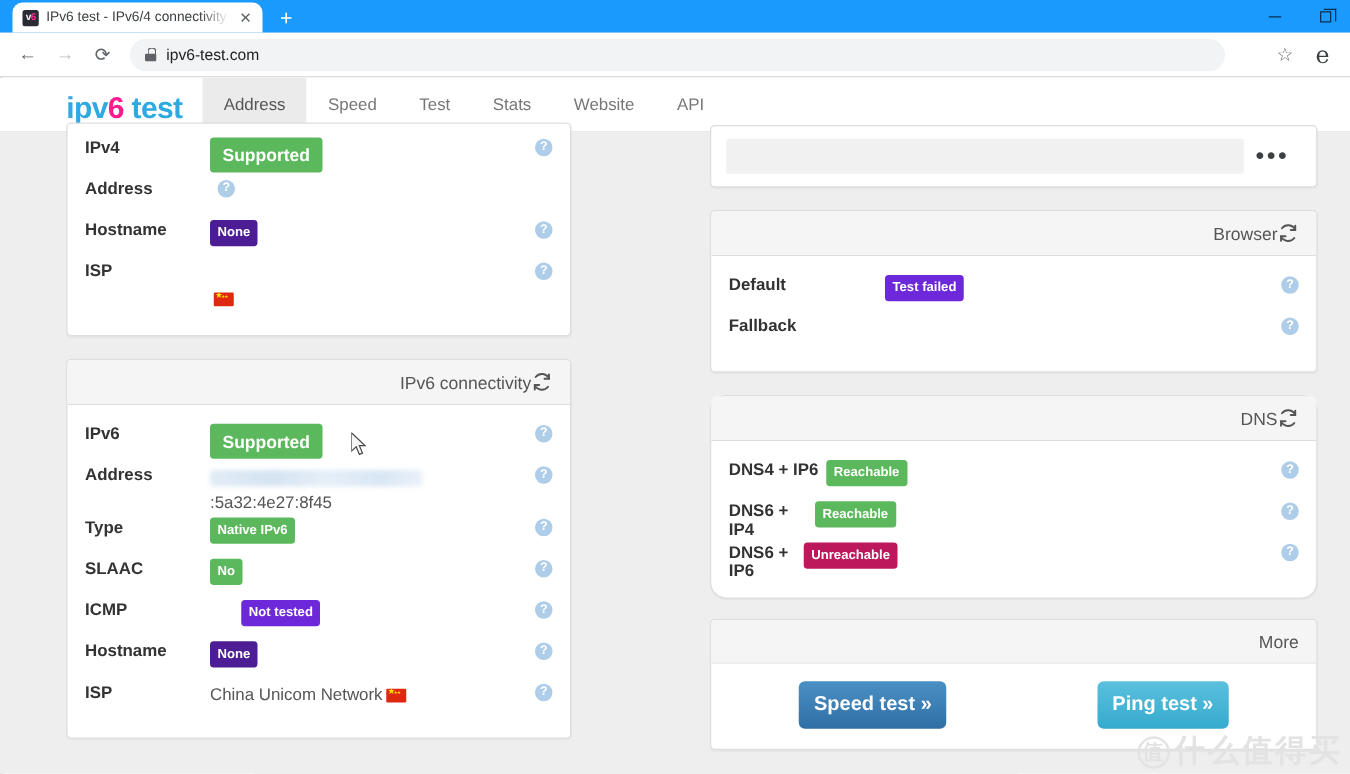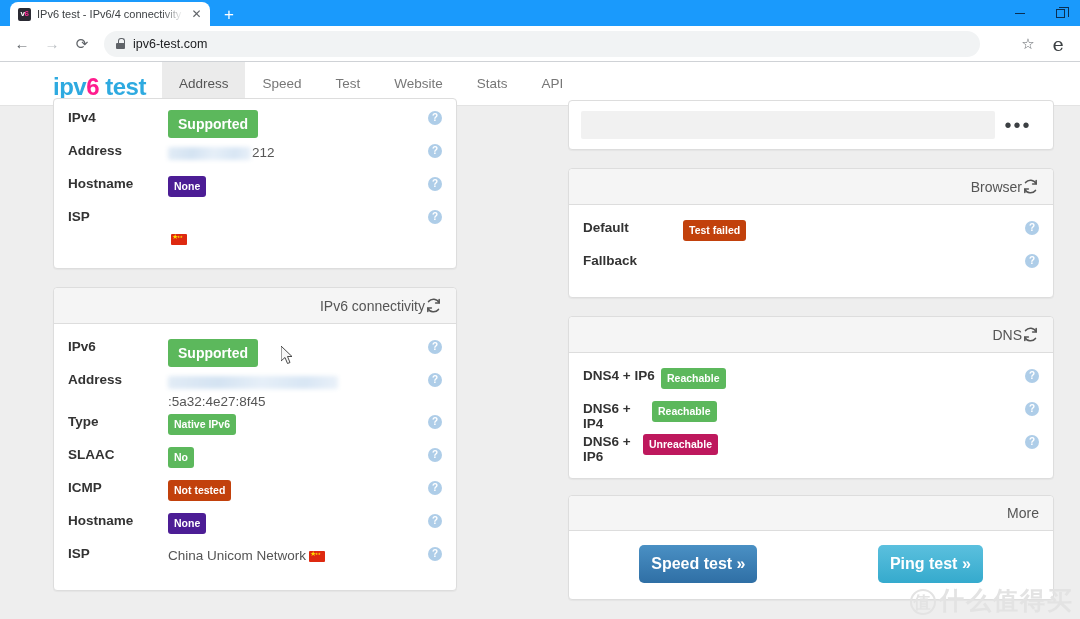--- a/index.html
+++ b/index.html
@@ -151,21 +151,21 @@
   }
 
   .badge {
     display: inline-block; border-radius: 3px; color: #ffffff;
     font-weight: bold; vertical-align: middle;
   }
   .badge.big { font-size: 14px; padding: 4px 10px; }
   .badge.small { font-size: 10.5px; padding: 2.5px 6px; }
   .badge.green { background: #5cb85c; }
   .badge.orange { background: #4c1d95; }
-  .badge.grey { background: #c2410c; }
+  .badge.grey { background: #6d28d9; margin-left: 25px; }
   .badge.red { background: #be185d; }
 
   .blurbox {
     display: inline-block; height: 13px; vertical-align: middle;
     background: linear-gradient(100deg,#e2ecf6 0%, #d4e3f2 30%, #e6eff8 55%, #d8e6f4 80%, #eaf1f9 100%);
     filter: blur(2.2px); border-radius: 2px; margin-right: 1px;
   }
   .addr-tail { color: #555555; font-size: 13.5px; }
 
   .flag {
@@ -251,42 +251,41 @@
   <div class="winborder-l"></div>
 
   <div class="viewport">
 
     <div class="sitenav">
       <div class="logo"><span>ipv</span><span class="six">6</span><span> test</span></div>
       <div class="navtabs">
         <div class="navtab active">Address</div>
         <div class="navtab">Speed</div>
         <div class="navtab">Test</div>
+        <div class="navtab">Stats</div>
         <div class="navtab">Website</div>
-        <div class="navtab">Stats</div>
         <div class="navtab">API</div>
       </div>
     </div>
 
     <div class="content">
 
       <div class="col-left">
 
         <div class="panel" style="margin-top:-8px;">
           <div class="panel-body" style="padding-top:8px;">
             <div class="row">
               <div class="label">IPv4</div>
               <div class="val"><span class="badge big green">Supported</span></div>
               <div class="help">
                   <span class="qmark">?</span>
                 </div>
             </div>
             <div class="row">
               <div class="label">Address</div>
-              <div class="val"><span class="blurbox" style="width:83px;"></span><span class="addr-tail">212</span></div>
               <div class="help">
                   <span class="qmark">?</span>
                 </div>
             </div>
             <div class="row">
               <div class="label">Hostname</div>
               <div class="val"><span class="badge small orange">None</span></div>
               <div class="help">
                   <span class="qmark">?</span>
                 </div>
@@ -400,21 +399,21 @@
             <div class="row">
               <div class="label">Fallback</div>
               <div class="val"></div>
               <div class="help">
                   <span class="qmark">?</span>
                 </div>
             </div>
           </div>
         </div>
 
-        <div class="panel" style="margin-top:18px;">
+        <div class="panel" style="margin-top:18px;border-radius:13px;">
           <div class="panel-head">
             <span>DNS</span>
             <span class="refresh-icon">
               <svg viewBox="0 0 24 24" width="17" height="17" fill="none" stroke="#555" stroke-width="2.2" stroke-linecap="round">
                 <path d="M20 8 A9 9 0 0 0 5 6.5"></path>
                   <path d="M4 16 A9 9 0 0 0 19 17.5"></path>
                 <path d="M20 3.5 L20 8.5 L15 8.5"></path>
                   <path d="M4 20.5 L4 15.5 L9 15.5"></path>
               </svg>
             </span>

